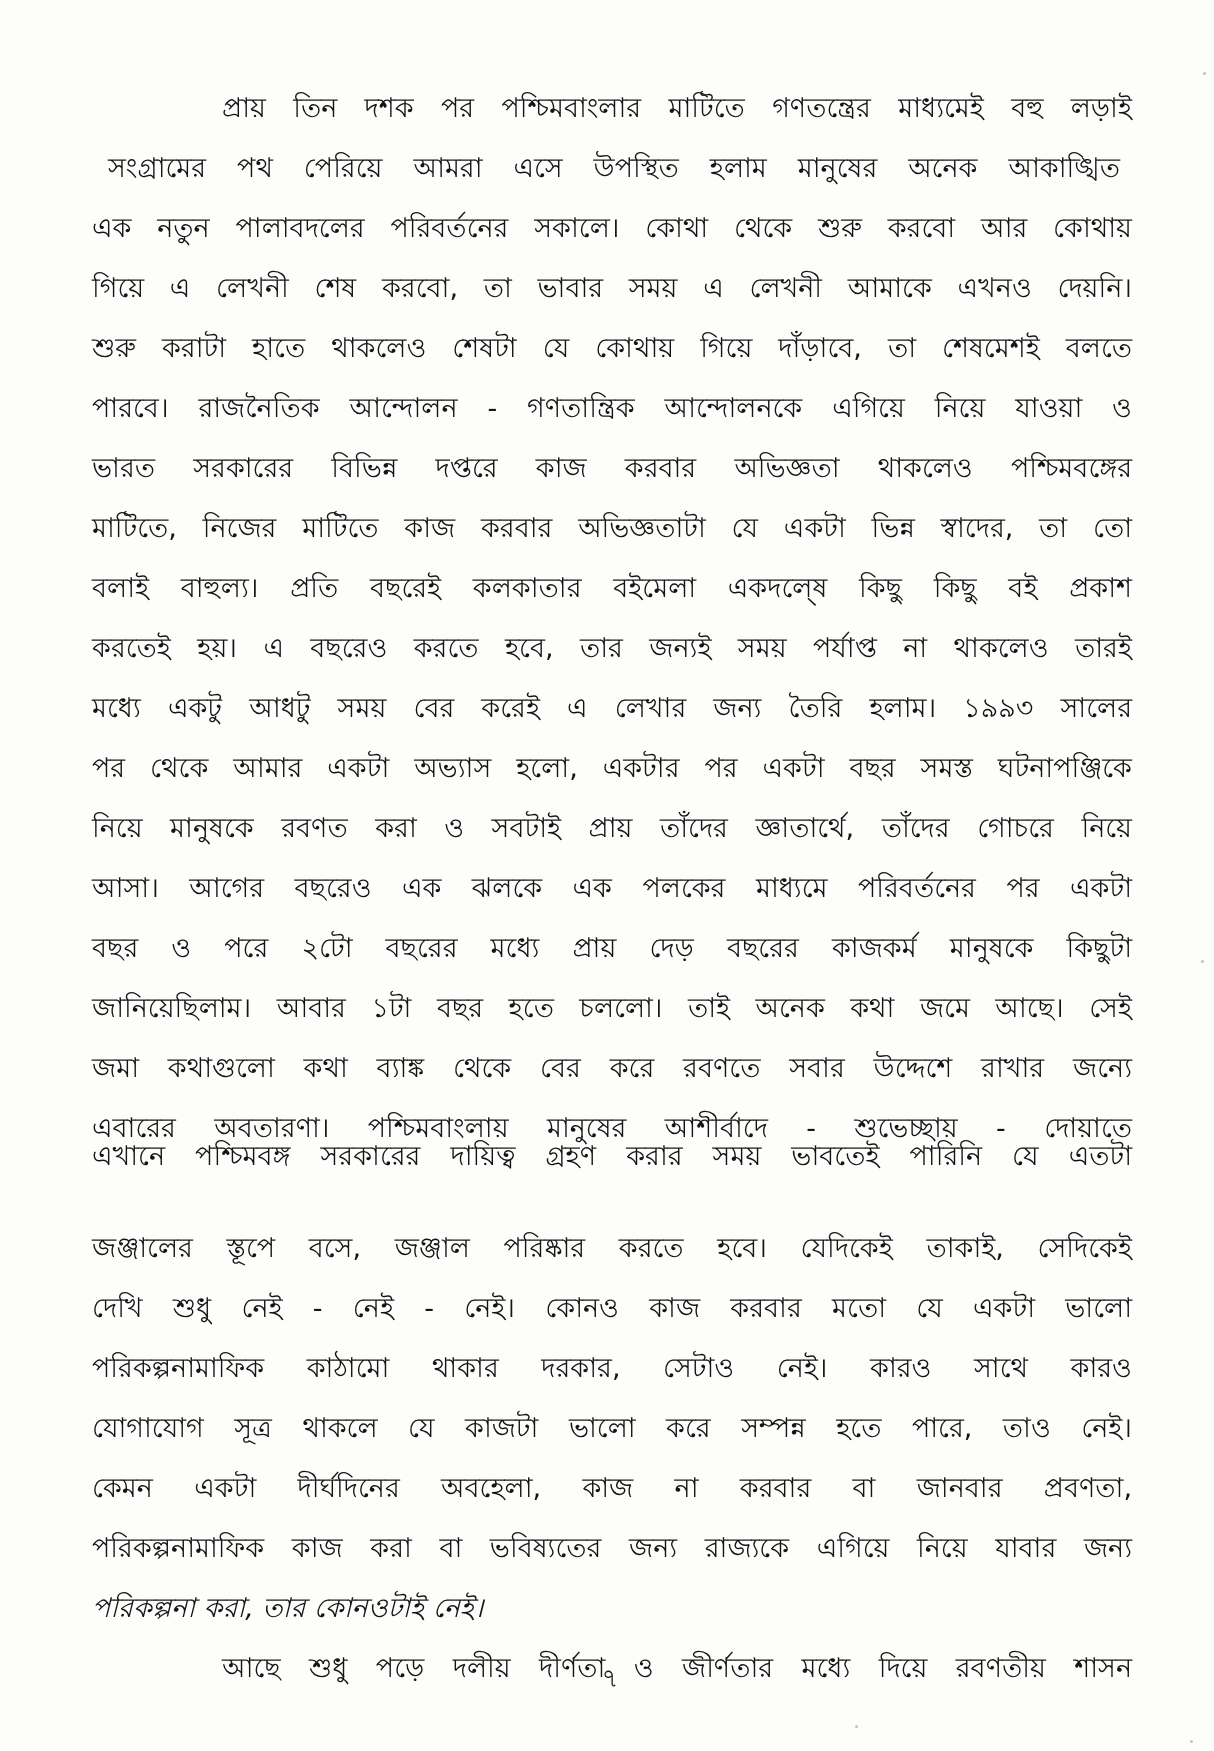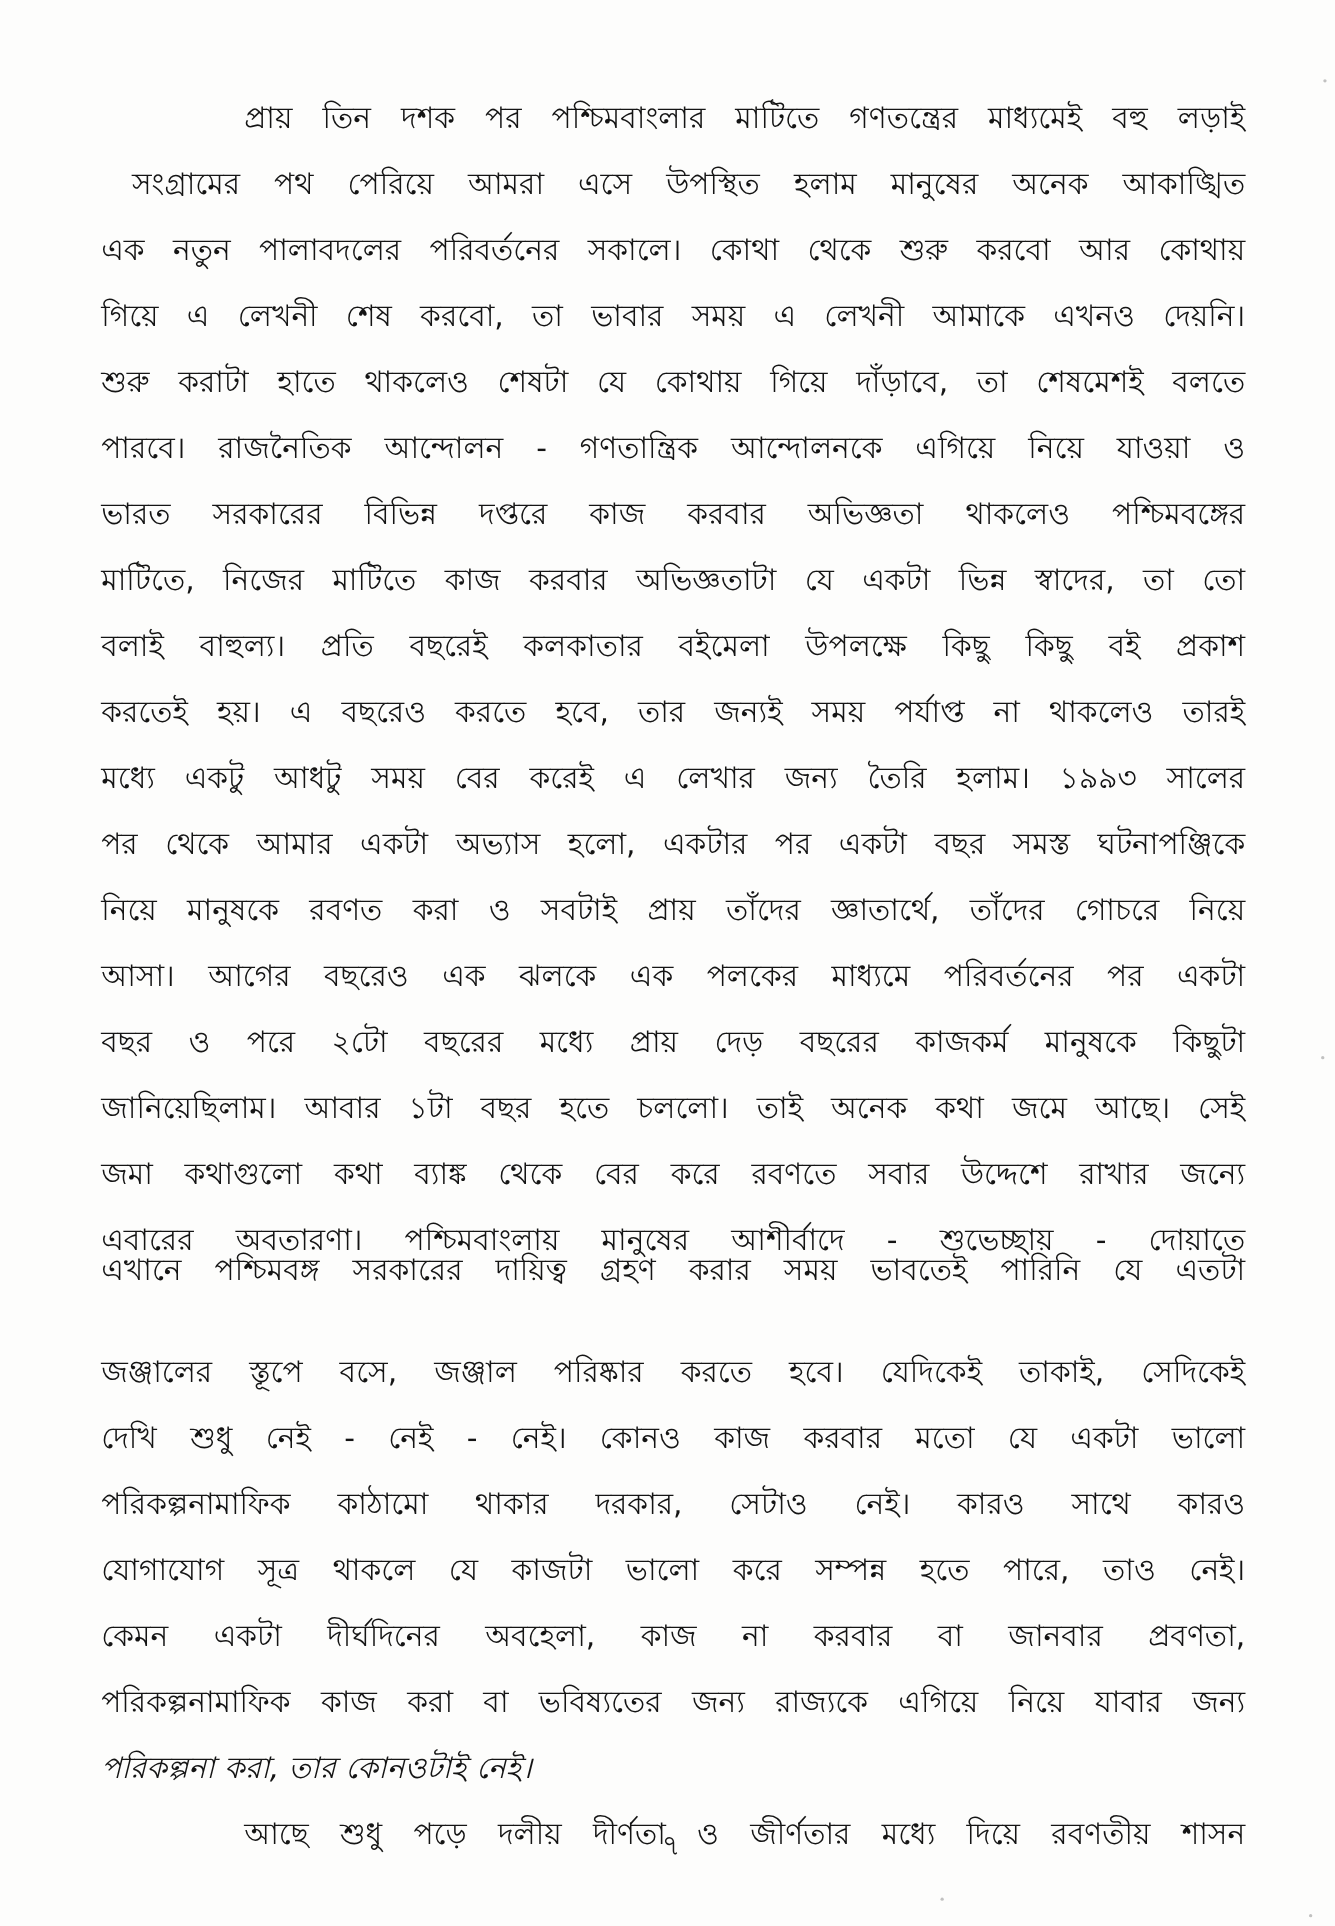--- a/index.html
+++ b/index.html
@@ -36,21 +36,21 @@
       height: 60px;
       font-size: 27px;
       line-height: 60px;
       white-space: nowrap;
       text-align: justify;
       text-align-last: justify;
       letter-spacing: 0px;
       color: #141414;
     }
     .line.indent-first { left: 130px; width: 910px; }
-    .line.indent-small { left: 28px; width: 1012px; }
+    .line.indent-small { left: 16px; width: 1012px; }
     .line.last { text-align-last: left; font-style: italic; }
     .page-number {
       position: absolute;
       left: 590px;
       top: 1658px;
       width: 40px;
       text-align: center;
       font-size: 26px;
       line-height: 40px;
       color: #1a1a1a;
@@ -71,21 +71,21 @@
   <div class="body-text">
 
     <div class="line indent-first" style="top:0px">প্রায় তিন দশক পর পশ্চিমবাংলার মাটিতে গণতন্ত্রের মাধ্যমেই বহু লড়াই</div>
     <div class="line indent-small" style="top:60px">সংগ্রামের পথ পেরিয়ে আমরা এসে উপস্থিত হলাম মানুষের অনেক আকাঙ্খিত</div>
     <div class="line" style="top:120px">এক নতুন পালাবদলের পরিবর্তনের সকালে। কোথা থেকে শুরু করবো আর কোথায়</div>
     <div class="line" style="top:180px">গিয়ে এ লেখনী শেষ করবো, তা ভাবার সময় এ লেখনী আমাকে এখনও দেয়নি।</div>
     <div class="line" style="top:240px">শুরু করাটা হাতে থাকলেও শেষটা যে কোথায় গিয়ে দাঁড়াবে, তা শেষমেশই বলতে</div>
     <div class="line" style="top:300px">পারবে। রাজনৈতিক আন্দোলন - গণতান্ত্রিক আন্দোলনকে এগিয়ে নিয়ে যাওয়া ও</div>
     <div class="line" style="top:360px">ভারত সরকারের বিভিন্ন দপ্তরে কাজ করবার অভিজ্ঞতা থাকলেও পশ্চিমবঙ্গের</div>
     <div class="line" style="top:420px">মাটিতে, নিজের মাটিতে কাজ করবার অভিজ্ঞতাটা যে একটা ভিন্ন স্বাদের, তা তো</div>
-    <div class="line" style="top:480px">বলাই বাহুল্য। প্রতি বছরেই কলকাতার বইমেলা উপলক্ষে কিছু কিছু বই প্রকাশ</div>
+    <div class="line" style="top:480px">বলাই বাহুল্য। প্রতি বছরেই কলকাতার বইমেলা একদল্ষে কিছু কিছু বই প্রকাশ</div>
     <div class="line" style="top:540px">করতেই হয়। এ বছরেও করতে হবে, তার জন্যই সময় পর্যাপ্ত না থাকলেও তারই</div>
     <div class="line" style="top:600px">মধ্যে একটু আধটু সময় বের করেই এ লেখার জন্য তৈরি হলাম। ১৯৯৩ সালের</div>
     <div class="line" style="top:660px">পর থেকে আমার একটা অভ্যাস হলো, একটার পর একটা বছর সমস্ত ঘটনাপঞ্জিকে</div>
     <div class="line" style="top:720px">নিয়ে মানুষকে রবণত করা ও সবটাই প্রায় তাঁদের জ্ঞাতার্থে, তাঁদের গোচরে নিয়ে</div>
     <div class="line" style="top:780px">আসা। আগের বছরেও এক ঝলকে এক পলকের মাধ্যমে পরিবর্তনের পর একটা</div>
     <div class="line" style="top:840px">বছর ও পরে ২টো বছরের মধ্যে প্রায় দেড় বছরের কাজকর্ম মানুষকে কিছুটা</div>
     <div class="line" style="top:900px">জানিয়েছিলাম। আবার ১টা বছর হতে চললো। তাই অনেক কথা জমে আছে। সেই</div>
     <div class="line" style="top:960px">জমা কথাগুলো কথা ব্যাঙ্ক থেকে বের করে রবণতে সবার উদ্দেশে রাখার জন্যে</div>
     <div class="line" style="top:1020px">এবারের অবতারণা। পশ্চিমবাংলায় মানুষের আশীর্বাদে - শুভেচ্ছায় - দোয়াতে</div>
     <div class="line" style="top:1048px">এখানে পশ্চিমবঙ্গ সরকারের দায়িত্ব গ্রহণ করার সময় ভাবতেই পারিনি যে এতটা</div>

